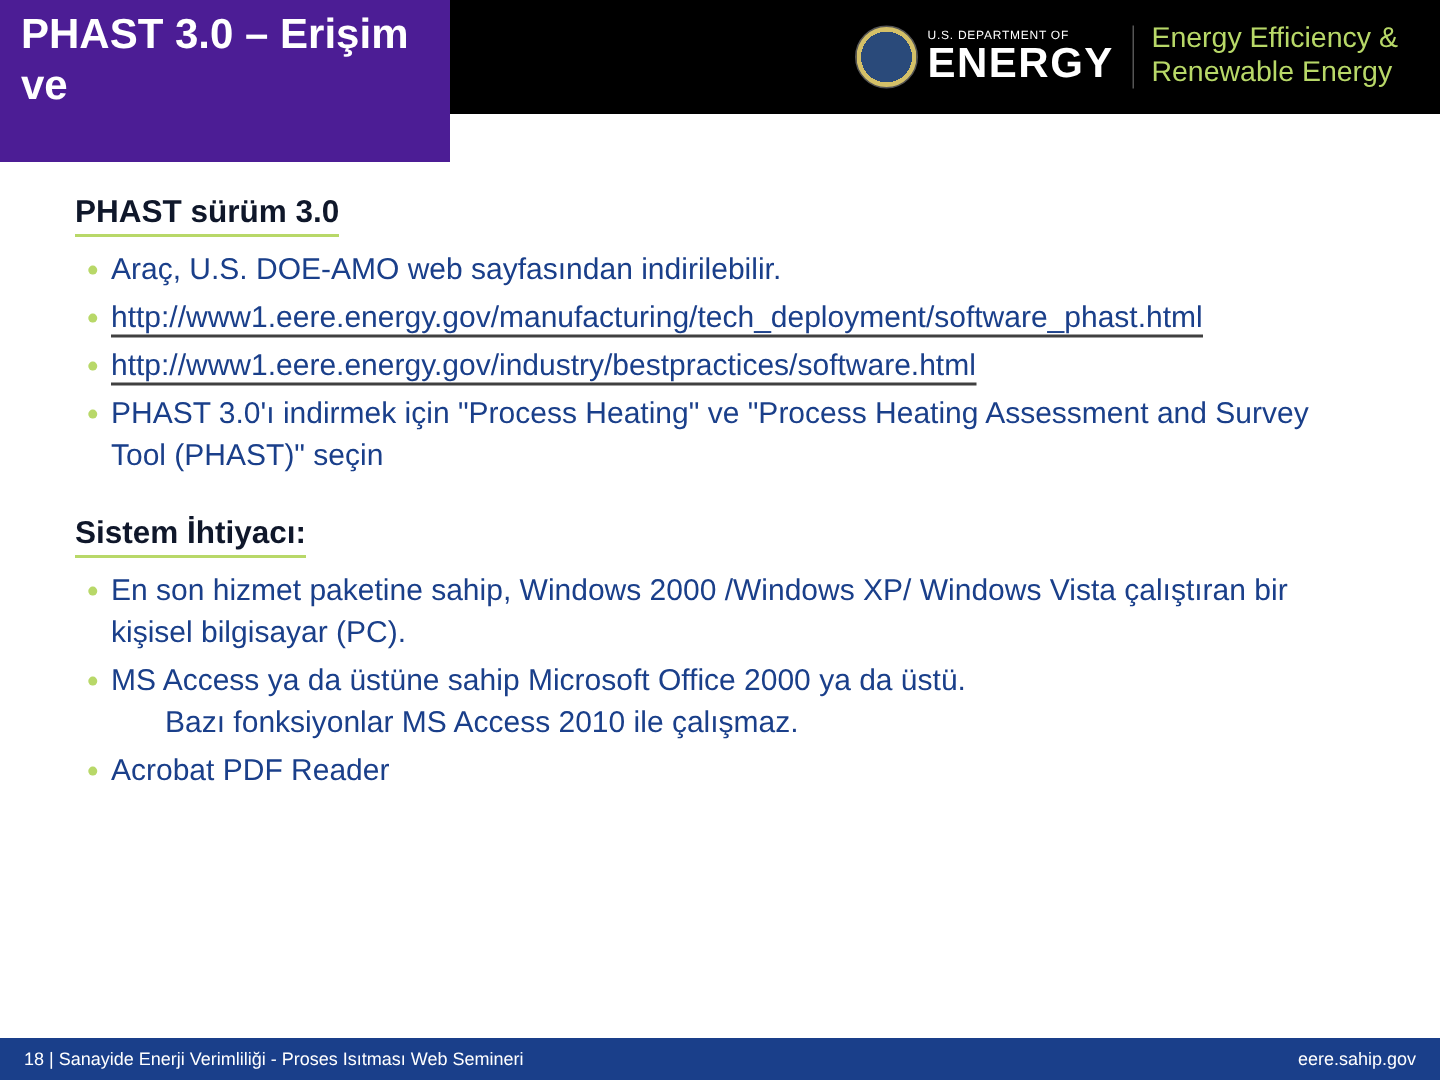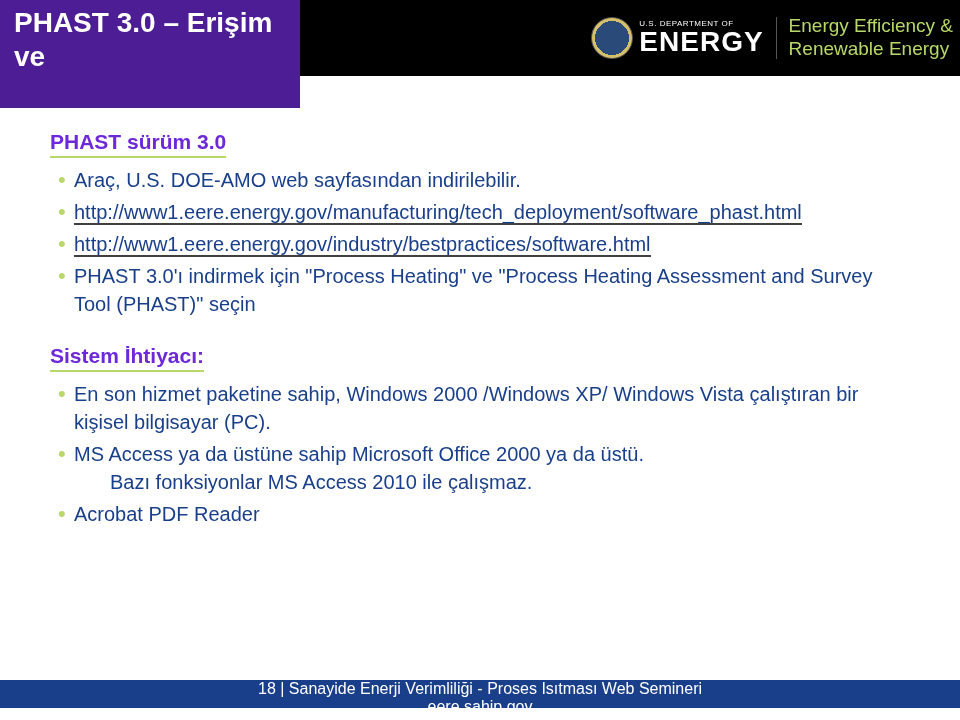--- a/index.html
+++ b/index.html
@@ -11,21 +11,21 @@
     position: relative;
     overflow: hidden;
   }
   .header {
     position: absolute;
     top: 0; left: 0; right: 0;
     height: 76px;
     background: #000;
     display: flex;
     align-items: center;
-    padding: 0 7px 0 0;
+    padding: 0 28px 0 0;
   }
   .title-block {
     position: absolute;
     top: 0; left: 0;
     width: 300px;
     height: 108px;
     background: #4c1d95;
     padding: 6px 14px;
     z-index: 2;
   }
@@ -58,21 +58,21 @@
   .doe-big { font-size: 28px; font-weight: bold; letter-spacing: 1px; }
   .vsep { width: 1px; height: 42px; background: #555; }
   .eere-text { color: #b8d868; font-size: 19px; line-height: 1.2; }
   .content {
     position: absolute;
     top: 130px;
     left: 50px;
     right: 50px;
   }
   .section-heading {
-    color: #6d28d9;
+    color: #0f172a;
     font-size: 21px;
     font-weight: bold;
     border-bottom: 2px solid #b8d868;
     display: inline-block;
     padding-bottom: 2px;
     margin-bottom: 8px;
   }
   ul.bullets {
     list-style: none;
     padding-left: 8px;
@@ -99,30 +99,29 @@
     display: block;
     padding-left: 36px;
     color: #1a3f8a;
   }
   .link-underline {
     border-bottom: 2px solid #404040;
     padding-bottom: 0;
   }
   .footer {
     position: absolute;
-    bottom: 12px; left: 0; right: 0;
+    bottom: 0; left: 0; right: 0;
     height: 28px;
     background: #1a3f8a;
     color: #fff;
     display: flex;
     align-items: center;
     justify-content: space-between;
     padding: 0 16px;
-    font-size: 16px;
-    flex-direction: column;
+    font-size: 12px;
   }
 </style>
 </head>
 <body>
 
 <div class="header">
   <div class="header-right">
     <div class="doe-logo">
       <div class="doe-seal"></div>
       <div class="doe-text">

